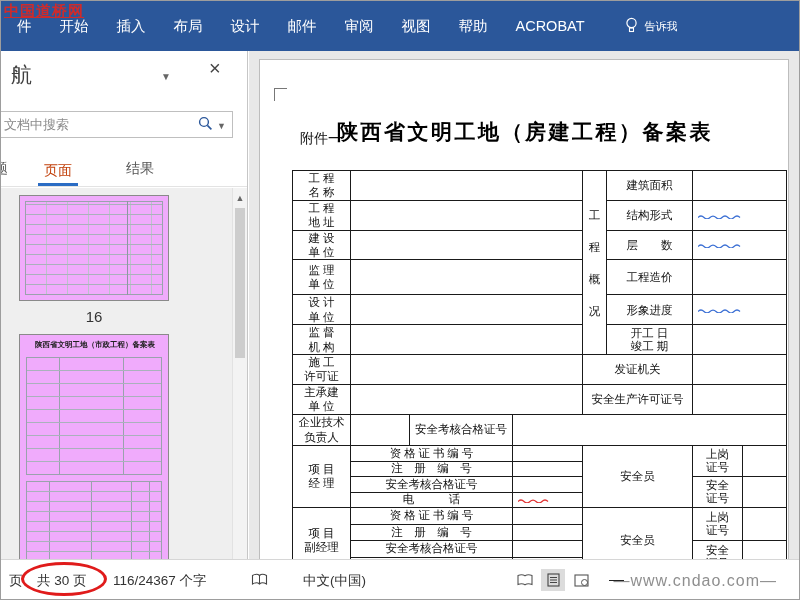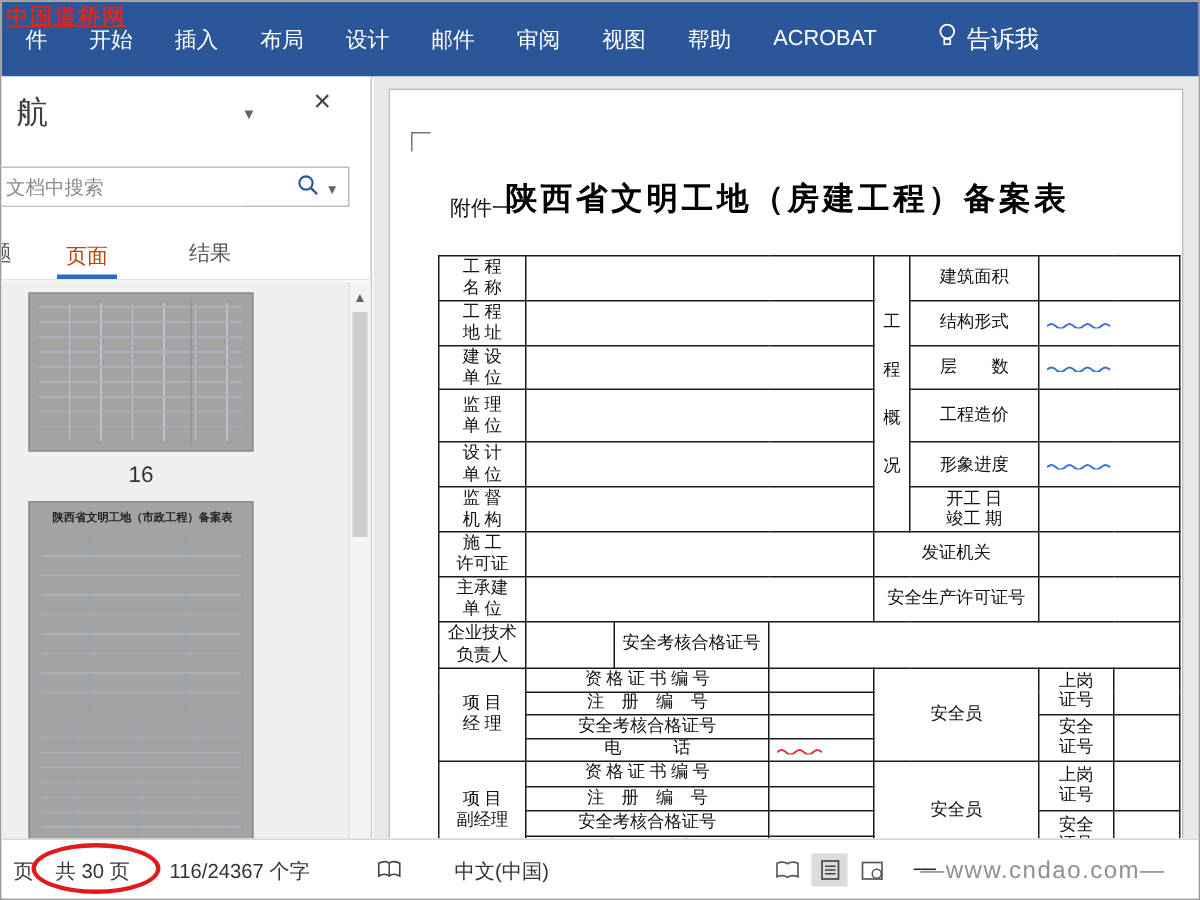--- a/index.html
+++ b/index.html
@@ -2,39 +2,39 @@
 <html><head>
 <meta charset="utf-8">
 <style>
   * { margin:0; padding:0; box-sizing:border-box; }
   html,body { width:800px; height:600px; font-family:"Liberation Sans", sans-serif; }
   .window { position:relative; width:800px; height:600px; background:#fff; border:1px solid #9d9d9d; overflow:hidden; }
 
   
   .ribbon { position:absolute; left:0; top:0; width:800px; height:50px; background:#2b579a; display:flex; align-items:center; padding-left:2px; }
   .ribbon-tab { color:#fff; font-size:14.5px; padding:15px 14px; cursor:default; white-space:nowrap; }
-  .tellme { display:flex; align-items:center; gap:7px; color:#fff; font-size:16px; margin-left:26px; }
+  .tellme { display:flex; align-items:center; gap:7px; color:#fff; font-size:11px; margin-left:26px; }
 
   
   .navpane { position:absolute; left:0; top:50px; width:247px; height:510px; background:#fff; border-right:1px solid #c6c6c6; overflow:hidden; }
   .nav-title { position:absolute; left:10px; top:10px; font-size:21px; color:#3f3f3f; }
   .nav-caret { position:absolute; left:160px; top:20px; font-size:10px; color:#666; }
   .nav-close { position:absolute; left:208px; top:6px; font-size:20px; color:#444; }
   .searchbox { position:absolute; left:-6px; top:60px; width:238px; height:27px; border:1px solid #bfbfbf; background:#fff; }
   .searchbox input { position:absolute; left:8px; top:0; width:160px; height:25px; border:none; outline:none; font-size:13px; color:#1d4ed8; font-family:"Liberation Sans",sans-serif; }
   .searchbox input::placeholder { color:#8a8a8a; }
   .search-ctl { position:absolute; right:6px; top:4px; display:flex; align-items:center; gap:4px; }
   .search-ctl .caret { font-size:9px; color:#666; }
   .nav-tabs { position:absolute; left:0; top:102px; width:247px; height:34px; display:flex; align-items:flex-end; border-bottom:1px solid #e3e3e3; }
   .nav-tab { font-size:14px; color:#555; padding:0 6px 8px 6px; }
   .nav-tab.first { margin-left:-13px; }
   .nav-tab.active { color:#c2410c; border-bottom:3px solid #2b6cc4; padding-bottom:3px; margin:0 18px 0 24px; }
   .nav-tab.results { margin-left:24px; }
   .thumbs { position:absolute; left:0; top:137px; right:0; bottom:0; background:#efefef; }
-  .thumb { position:absolute; background:#a3a3a3; border:1px solid #8a8a8a; }
+  .thumb { position:absolute; background:#f0abfc; border:1px solid #8a8a8a; }
   .thumb1 { left:18px; top:7px; width:150px; height:106px; }
   .t1-grid { position:absolute; inset:5px; border:1px solid #9aa2ad;
      background:repeating-linear-gradient(0deg, transparent 0 9px, #aab1bc 9px 10px),
                 repeating-linear-gradient(90deg, transparent 0 20px, #bcc2cb 20px 21px); }
   .t1-vline { position:absolute; top:5px; bottom:5px; right:40px; width:1px; background:#8e96a1; }
   .page-num { position:absolute; left:18px; top:120px; width:150px; text-align:center; font-size:15px; color:#333; }
   .thumb2 { left:18px; top:146px; width:150px; height:230px; }
   .t2-title { position:absolute; left:2px; top:5px; width:146px; text-align:center; font-size:7.5px; font-weight:bold; color:#222; font-family:"Liberation Serif",serif; white-space:nowrap; }
   .t2-grid { position:absolute; left:6px; right:6px; top:22px; height:118px; border:1px solid #9aa2ad;
      background:repeating-linear-gradient(0deg, transparent 0 12px, #aab1bc 12px 13px),

